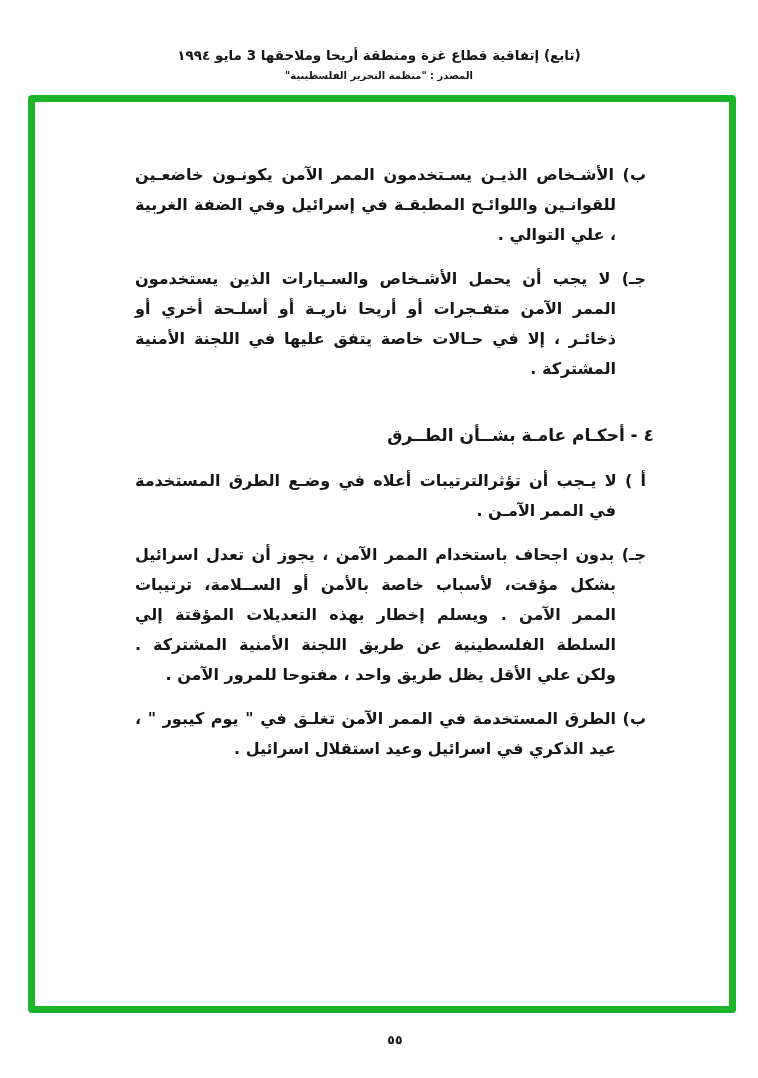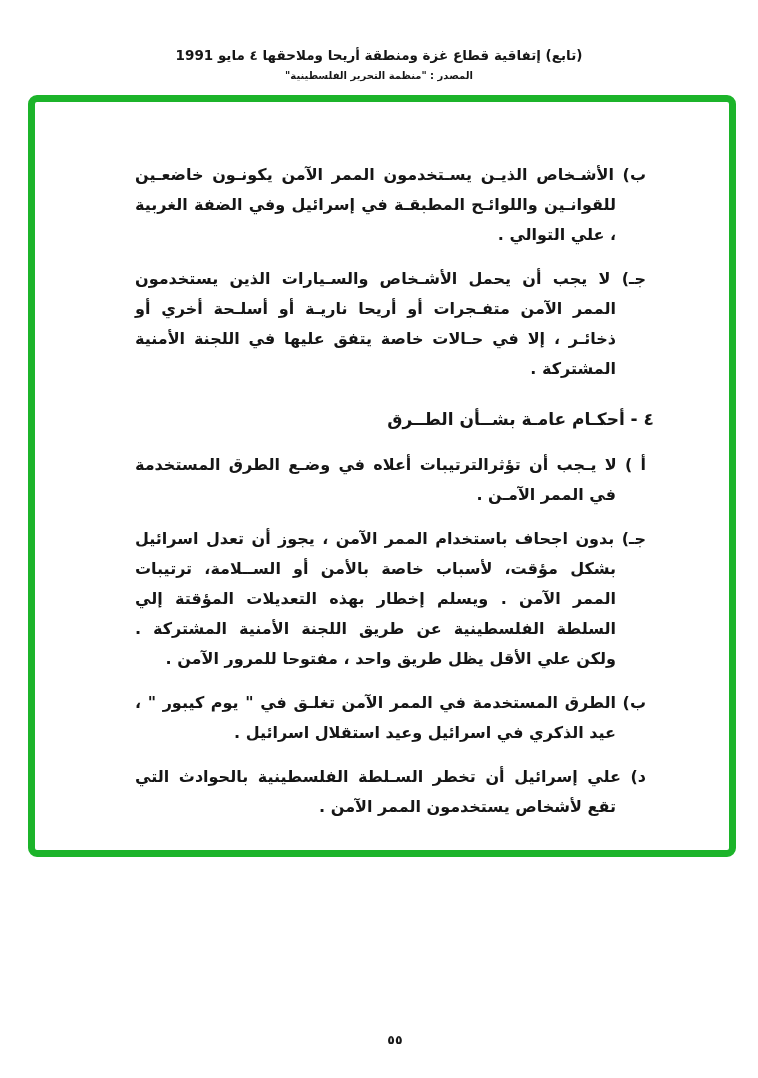--- a/index.html
+++ b/index.html
@@ -29,23 +29,23 @@
   .header-source {
     font-size: 10px;
     line-height: 14px;
     margin-top: 5px;
   }
   .document-frame {
     position: absolute;
     left: 28px;
     top: 95px;
     width: 708px;
-    height: 762px;
+    height: 918px;
     border: 7px solid #1cb42a;
-    border-radius: 9px;
+    border-radius: 4px;
     background: #ffffff;
   }
   .content-area {
     direction: rtl;
     padding: 58px 75px 0 100px;
   }
   .clause {
     font-size: 16px;
     line-height: 30px;
     text-align: justify;
@@ -54,37 +54,37 @@
     text-indent: -30px;
   }
   .clause .clause-label {
     white-space: pre;
   }
   .section-heading {
     font-size: 17px;
     line-height: 30px;
     font-weight: bold;
     text-align: right;
-    margin: 20px 0 16px 0;
+    margin: 36px 0 16px 0;
   }
   .page-number {
     position: absolute;
     top: 1032px;
     left: 16px;
     width: 100%;
     text-align: center;
     font-size: 12.5px;
     letter-spacing: 2px;
   }
 </style>
 </head>
 <body>
 
 <header class="page-header">
-  <div class="header-title">(تابع) إتفاقية قطاع غزة ومنطقة أريحا وملاحقها ٤ مايو 1991</div>
+  <div class="header-title">(تابع) إتفاقية قطاع غزة ومنطقة أريحا وملاحقها 3 مايو ١٩٩٤</div>
   <div class="header-source">المصدر :  "منظمة التحرير الفلسطينية"</div>
 </header>
 
 <div class="document-frame">
   <div class="content-area">
 
     <p class="clause">
       <span class="clause-label">ب)</span>
       <span>الأشـخاص الذيـن يسـتخدمون الممر الآمن يكونـون خاضعـين للقوانـين واللوائـح المطبقـة في إسرائيل وفي الضفة الغربية ، علي التوالي .</span>
     </p>
@@ -104,21 +104,17 @@
     <p class="clause">
       <span class="clause-label">جـ)</span>
       <span>بدون اجحاف باستخدام الممر الآمن ، يجوز أن تعدل اسرائيل بشكل مؤقت، لأسباب خاصة بالأمن أو الســلامة، ترتيبات الممر الآمن . ويسلم إخطار بهذه التعديلات المؤقتة إلي السلطة الفلسطينية عن طريق اللجنة الأمنية المشتركة . ولكن علي الأقل يظل طريق واحد ، مفتوحا للمرور الآمن .</span>
     </p>
 
     <p class="clause">
       <span class="clause-label">ب)</span>
       <span>الطرق المستخدمة في الممر الآمن تغلـق في " يوم كيبور " ، عيد الذكري في اسرائيل وعيد استقلال اسرائيل .</span>
     </p>
 
-    <p class="clause">
-      <span class="clause-label">د)</span>
-      <span>علي إسرائيل أن تخطر السـلطة الفلسطينية بالحوادث التي تقع لأشخاص يستخدمون الممر الآمن .</span>
-    </p>
 
   </div>
 </div>
 
 <div class="page-number">٥٥</div>
 
 </body></html>

